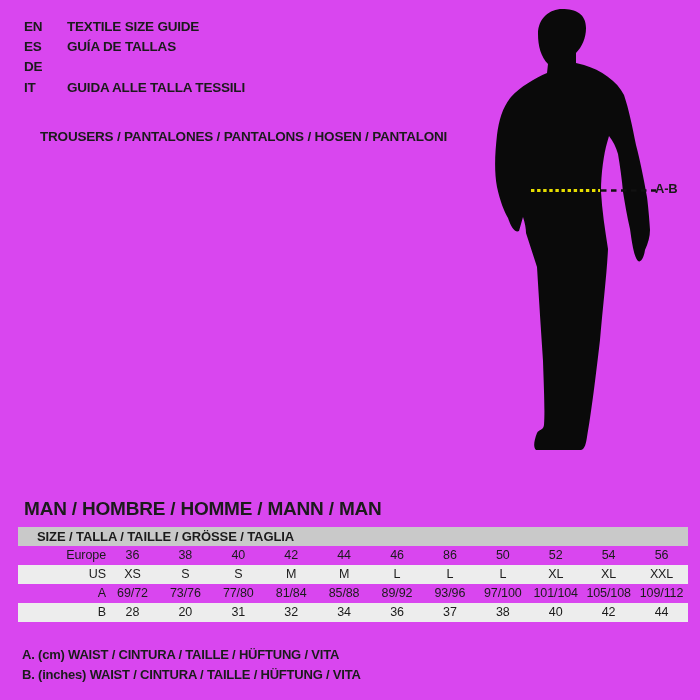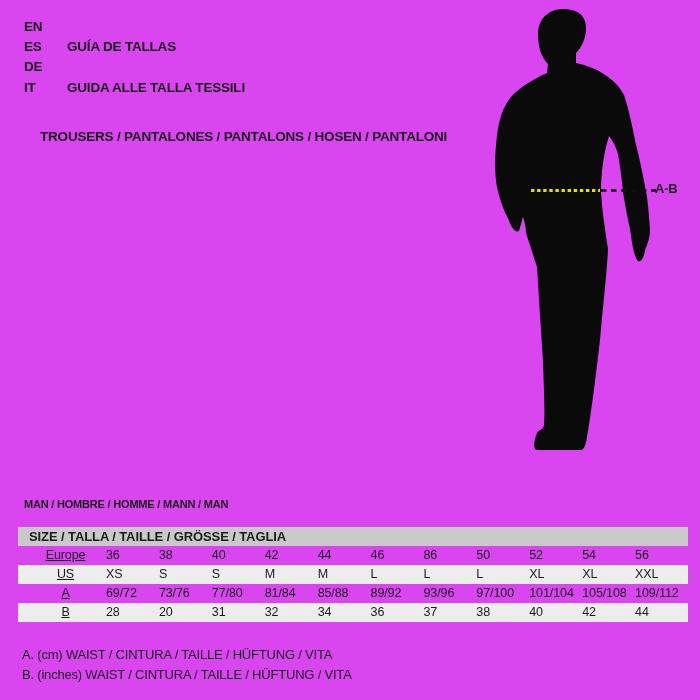--- a/index.html
+++ b/index.html
@@ -11,40 +11,41 @@
   .lang-block{left:24px;top:16px;}
   .lang-row{display:flex;height:20.3px;align-items:center;font-weight:bold;font-size:13.5px;letter-spacing:-0.2px;}
   .lang-code{width:43px;flex:0 0 43px;}
 
   .garment-line{left:40px;top:129px;font-weight:bold;font-size:13.5px;letter-spacing:-0.2px;}
 
   
   .figure-svg{left:480px;top:0;}
   .ab-label{left:655px;top:181px;font-weight:bold;font-size:13px;letter-spacing:-0.2px;}
 
-  .man-title{left:24px;top:498px;font-weight:bold;font-size:11px;letter-spacing:-0.2px;}
+  .man-title{left:24px;top:498px;font-weight:bold;font-size:19px;letter-spacing:-0.2px;}
 
   
   .size-table{left:18px;top:527px;width:670px;font-size:12.5px;letter-spacing:-0.1px;}
-  .t-header{background:#c9c9c9;height:19px;line-height:19px;padding-left:11px;font-weight:bold;font-size:13px;}
+  .t-header{background:#c9c9c9;height:19px;line-height:19px;padding-left:19px;font-weight:bold;font-size:13px;}
   .t-row{display:grid;grid-template-columns:88px repeat(11,1fr);height:19px;line-height:19px;}
   .t-row.shade{background:#ededed;}
-  .t-row .lbl{padding-left:7px;text-align:center;text-decoration:underline;}
-  .t-row .val{}
+  .t-row .lbl{padding-left:7px;text-align:right;}
+  .t-row .val{text-align:center;}
 
-  .footnotes{left:22px;top:645px;font-weight:normal;font-size:13px;line-height:19.5px;letter-spacing:-0.2px;}
+  .footnotes{left:22px;top:645px;font-weight:bold;font-size:13px;line-height:19.5px;letter-spacing:-0.2px;}
 </style>
 </head>
 <body>
 
 <div id="screen">
 
   <div class="abs lang-block">
     <div class="lang-row">
       <span class="lang-code">EN</span>
+      <span class="lang-label">TEXTILE SIZE GUIDE</span>
     </div>
     <div class="lang-row">
       <span class="lang-code">ES</span>
       <span class="lang-label">GUÍA DE TALLAS</span>
     </div>
     <div class="lang-row">
       <span class="lang-code">DE</span>
     </div>
     <div class="lang-row">
       <span class="lang-code">IT</span>

